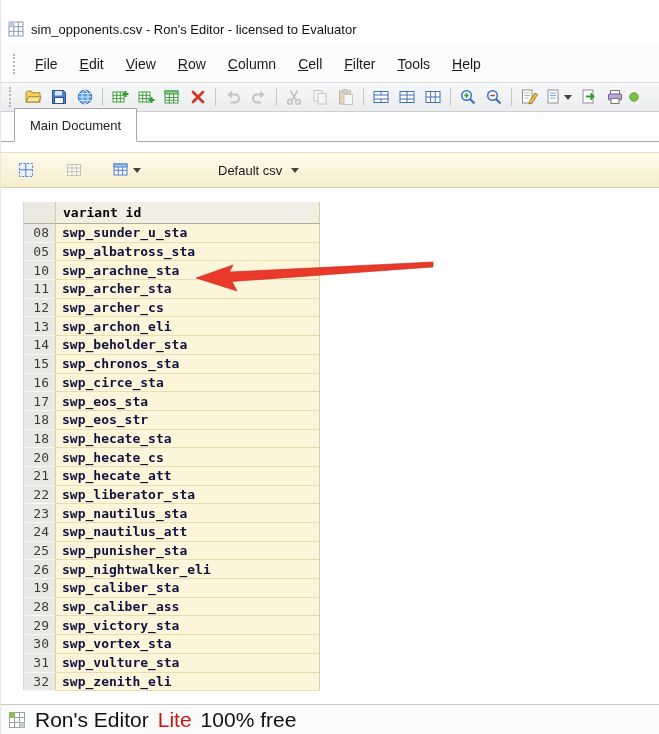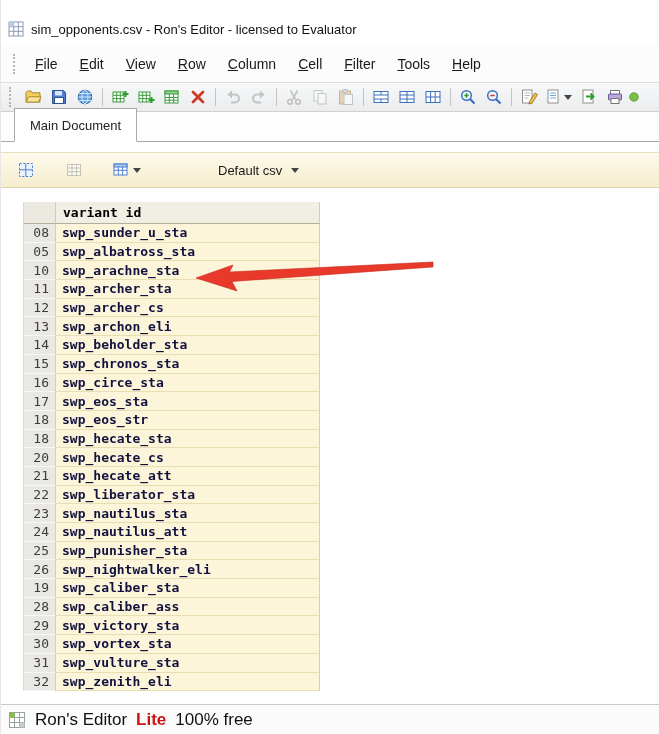--- a/index.html
+++ b/index.html
@@ -51,22 +51,22 @@
   .corner { background:#ebe9e0; border-bottom:1px solid #b5ae99; border-left:1px solid #d8d8d8; }
   .colheader { background:#f1eee3; border-bottom:1px solid #b5ae99; border-left:1px solid #d9cc9f; border-right:1px solid #d9cc9f;
     font-weight:bold; color:#000; padding-left:7px; }
   .rownum { background:#e9e8e5; border-bottom:1px solid #f6f6f4; border-left:1px solid #d8d8d8;
     color:#3c3c3c; justify-content:flex-end; padding-right:6px; }
   .datacell { background:#fcf5d9; border-bottom:1px solid #e9ddb2; border-left:1px solid #ddcfa0; border-right:1px solid #ddcfa0;
     color:#121240; padding-left:6px;font-weight:bold; }
 
   
   .statusbar { height:30px; flex:0 0 auto; border-top:1px solid #c9c9c9; background:#fbfbfb;
-    display:flex; align-items:center; gap:9px; padding-left:7px; font-size:17px; color:#111;text-align:center; }
-  .lite { color:#cc1414; font-weight:bold; }
+    display:flex; align-items:center; gap:9px; padding-left:7px; font-size:21px; color:#111;text-align:center; }
+  .lite { color:#cc1414; font-weight:normal; }
 
   .arrow-overlay { position:absolute; left:0; top:0; width:659px; height:734px; pointer-events:none; z-index:20; }
 </style>
 </head>
 <body>
 
 <div class="app">
 
   <div class="titlebar">
     <svg width="16" height="16" viewBox="0 0 16 16">

